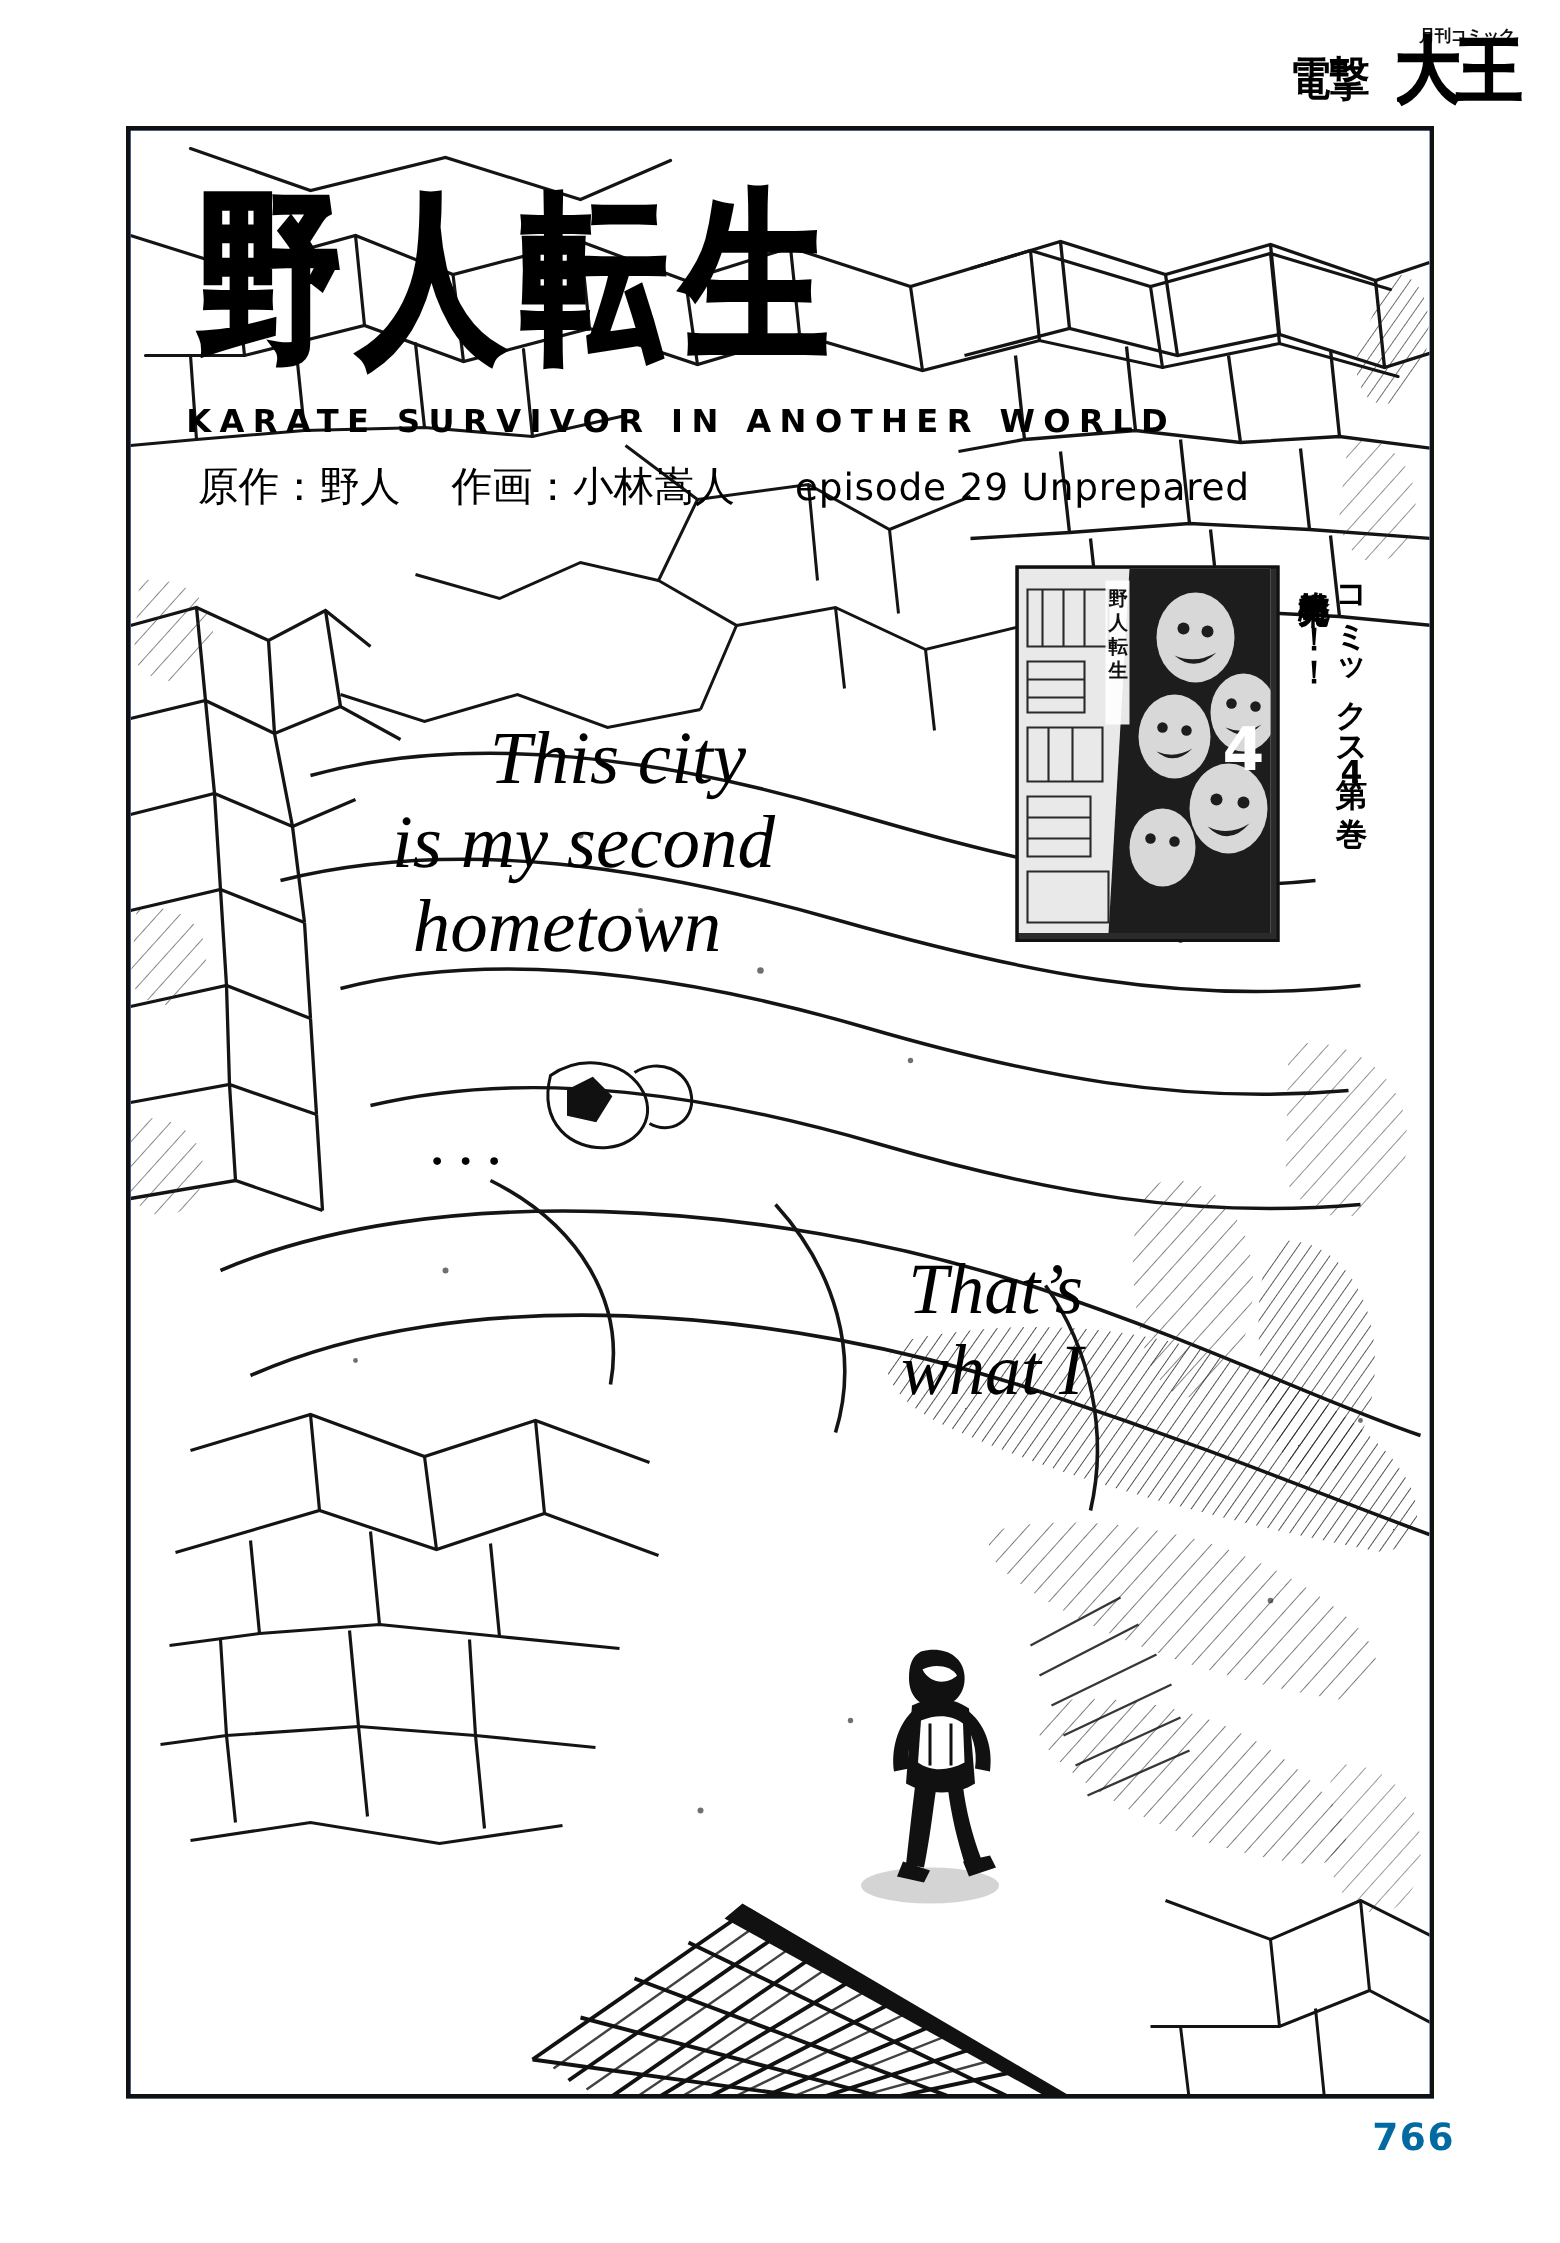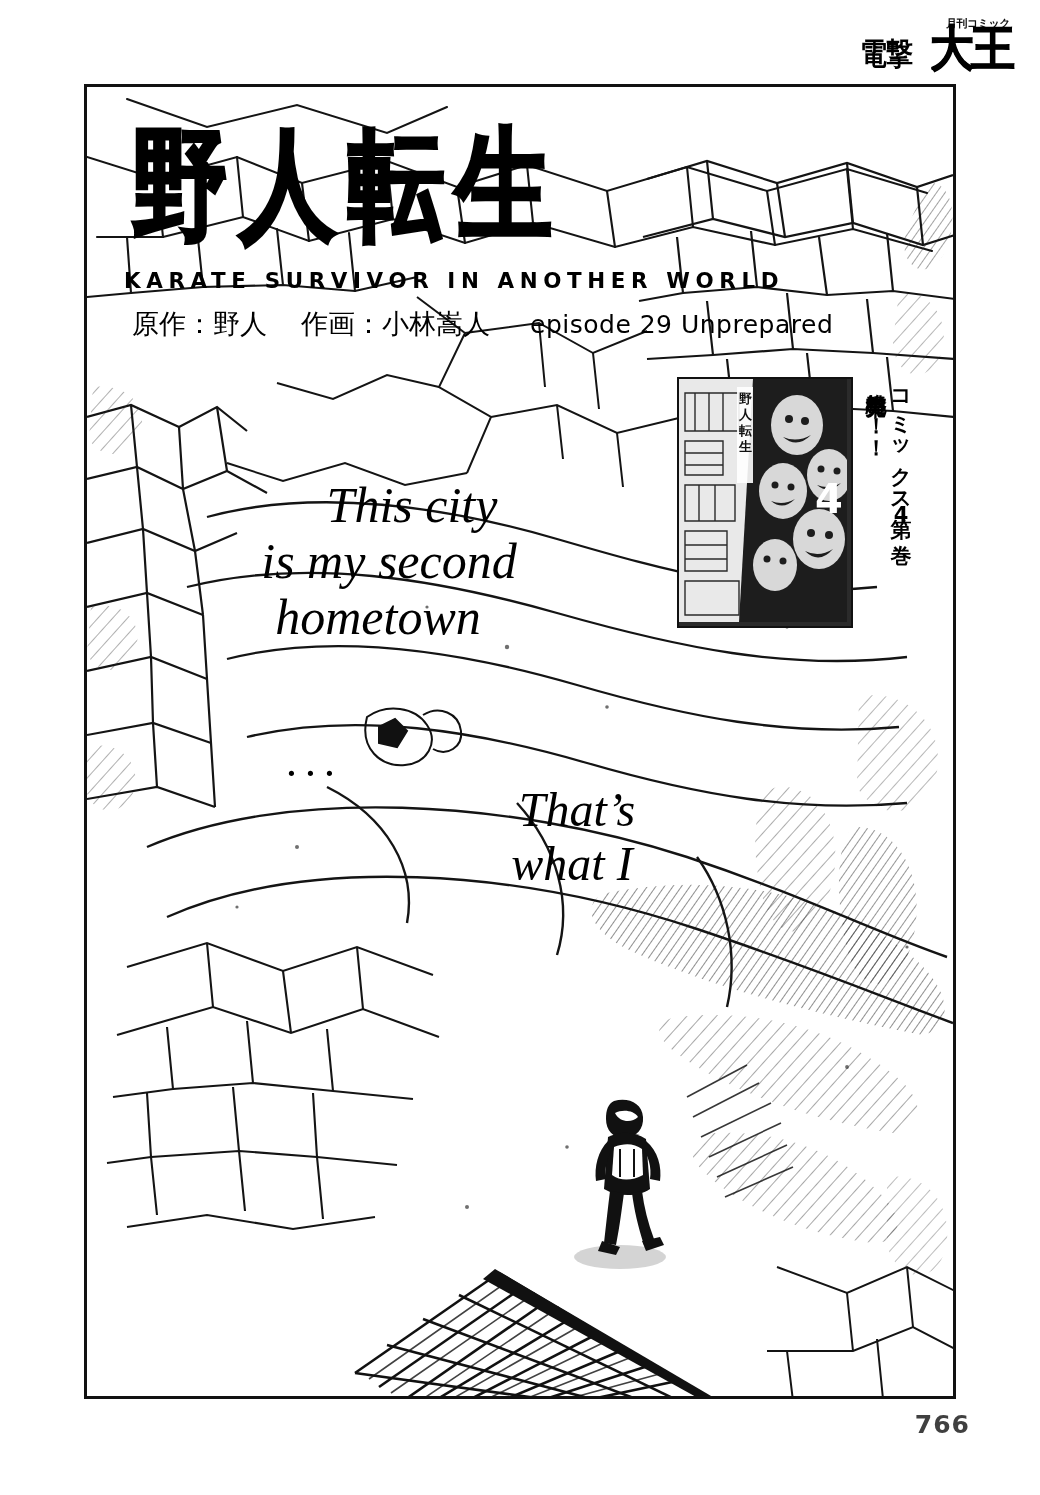--- a/index.html
+++ b/index.html
@@ -191,37 +191,37 @@
   .dlg-1 .l2 { margin-left: -6px; }
   .dlg-1 .l3 { margin-left: -28px; }
   .dlg-ellipsis {
     left: 200px;
     top: 650px;
     font-size: 44px;
     letter-spacing: 8px;
   }
   .dlg-2 {
     left: 345px;
-    top: 696px;
+    top: 746px;
     width: 290px;
     font-size: 48px;
-    text-align: center;
+    text-align: right;
   }
   .dlg-2 .l2 { margin-left: -10px; }
   .dlg-2 .l3 { margin-left: -14px; }
 
   
   .page-number {
     position: absolute;
     right: 70px;
     top: 1410px;
     font-family: "DejaVu Sans", sans-serif;
     font-size: 25px;
     font-weight: bold;
-    color: #404040;
+    color: #0369a1;
     letter-spacing: 1px;
   }
 </style>
 </head>
 <body>
 
 <div class="mag-logo">
   <span class="mag-logo-small">月刊コミック</span>
   <span class="mag-logo-main">
     <span class="mag-logo-kanji">電撃</span>

